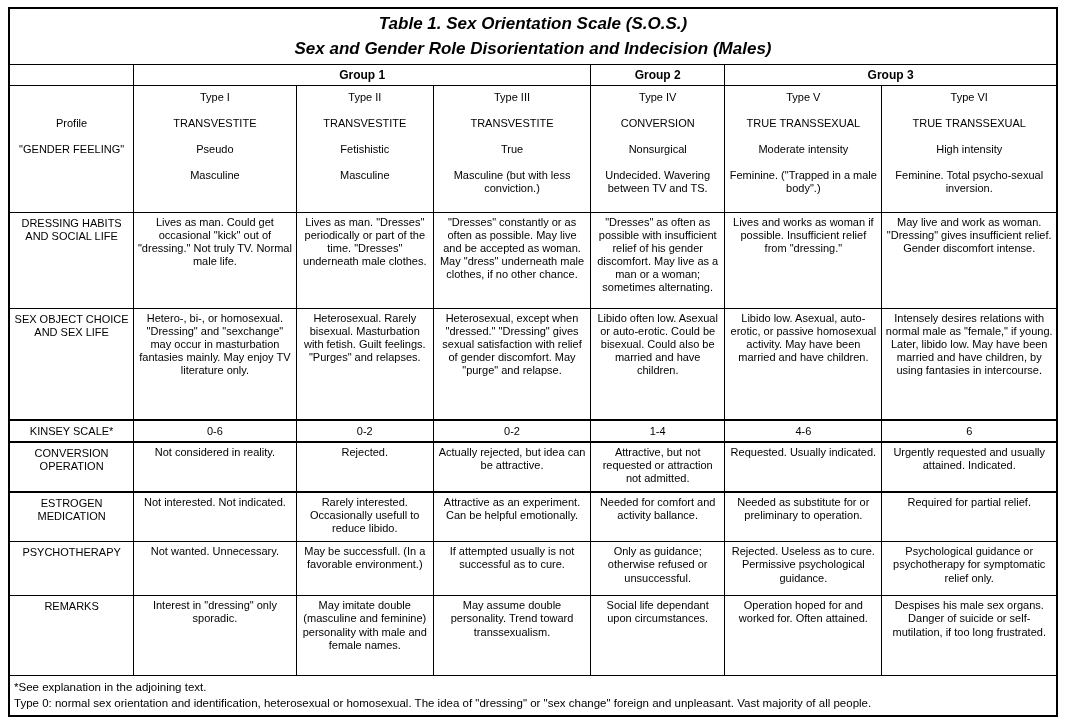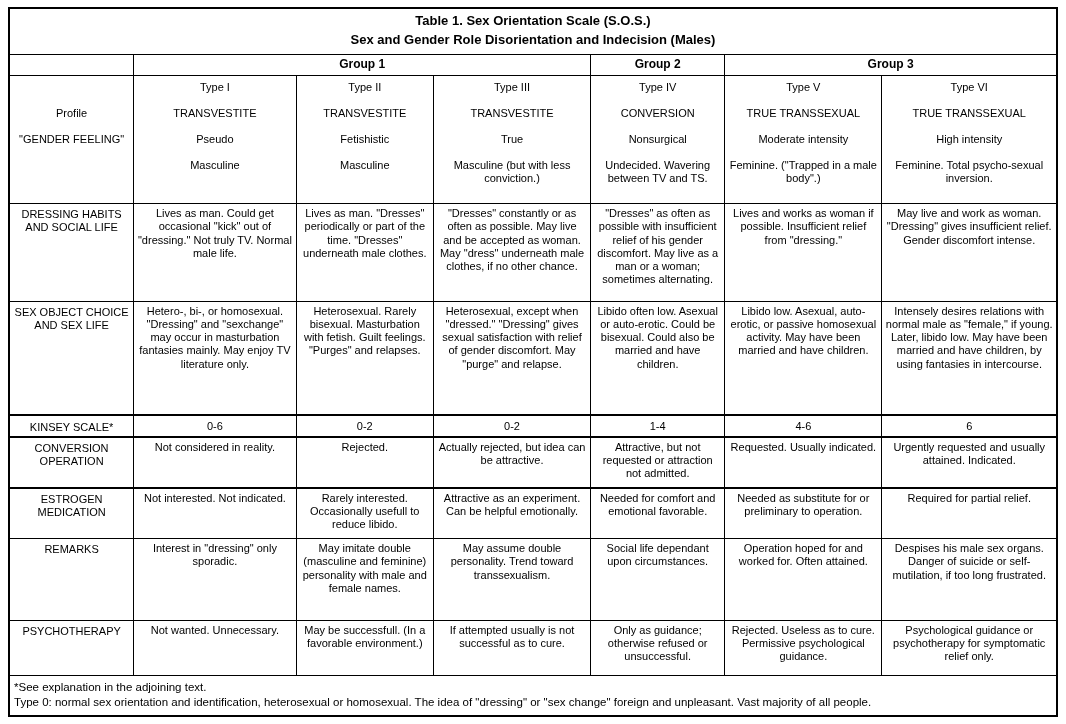--- a/index.html
+++ b/index.html
@@ -22,22 +22,23 @@
     text-align: center;
     padding: 2px 3px;
     font-size: 11px;
     line-height: 1.2;
   }
   .title-cell {
     vertical-align: middle;
     padding: 3px 4px;
   }
   .title-line {
-    font-size: 13px;
+    font-size: 17px;
     font-weight: bold;
+    font-style: italic;
     line-height: 1.45;
   }
   .group-cell {
     font-weight: bold;
     font-size: 12px;
     vertical-align: middle;
     padding: 2px;
     margin-top: 8px;
   }
   .corner { border-right: 1px solid #000; }
@@ -167,45 +168,45 @@
       <td class="data-cell">Attractive, but not requested or attraction not admitted.</td>
       <td class="data-cell">Requested. Usually indicated.</td>
       <td class="data-cell">Urgently requested and usually attained. Indicated.</td>
     </tr>
 
     <tr class="thick-top" style="height:50px;">
       <td class="label-cell">ESTROGEN MEDICATION</td>
       <td class="data-cell">Not interested. Not indicated.</td>
       <td class="data-cell">Rarely interested. Occasionally usefull to reduce libido.</td>
       <td class="data-cell">Attractive as an experiment. Can be helpful emotionally.</td>
-      <td class="data-cell">Needed for comfort and emotional favorable.</td>
+      <td class="data-cell">Needed for comfort and activity ballance.</td>
       <td class="data-cell">Needed as substitute for or preliminary to operation.</td>
       <td class="data-cell">Required for partial relief.</td>
+    </tr>
+
+    <tr style="height:54px;">
+      <td class="label-cell">PSYCHOTHERAPY</td>
+      <td class="data-cell">Not wanted. Unnecessary.</td>
+      <td class="data-cell">May be successfull. (In a favorable environment.)</td>
+      <td class="data-cell">If attempted usually is not successful as to cure.</td>
+      <td class="data-cell">Only as guidance; otherwise refused or unsuccessful.</td>
+      <td class="data-cell">Rejected. Useless as to cure. Permissive psychological guidance.</td>
+      <td class="data-cell">Psychological guidance or psychotherapy for symptomatic relief only.</td>
     </tr>
 
     <tr style="height:80px;">
       <td class="label-cell">REMARKS</td>
       <td class="data-cell">Interest in "dressing" only sporadic.</td>
       <td class="data-cell">May imitate double (masculine and feminine) personality with male and female names.</td>
       <td class="data-cell">May assume double personality. Trend toward transsexualism.</td>
       <td class="data-cell">Social life dependant upon circumstances.</td>
       <td class="data-cell">Operation hoped for and worked for. Often attained.</td>
       <td class="data-cell">Despises his male sex organs. Danger of suicide or self-mutilation, if too long frustrated.</td>
     </tr>
 
-    <tr style="height:54px;">
-      <td class="label-cell">PSYCHOTHERAPY</td>
-      <td class="data-cell">Not wanted. Unnecessary.</td>
-      <td class="data-cell">May be successfull. (In a favorable environment.)</td>
-      <td class="data-cell">If attempted usually is not successful as to cure.</td>
-      <td class="data-cell">Only as guidance; otherwise refused or unsuccessful.</td>
-      <td class="data-cell">Rejected. Useless as to cure. Permissive psychological guidance.</td>
-      <td class="data-cell">Psychological guidance or psychotherapy for symptomatic relief only.</td>
-    </tr>
-
     <tr style="height:40px;">
       <td colspan="7" class="footnote-cell">
         <div>*See explanation in the adjoining text.</div>
         <div>Type 0: normal sex orientation and identification, heterosexual or homosexual. The idea of "dressing" or "sex change" foreign and unpleasant. Vast majority of all people.</div>
       </td>
     </tr>
   </tbody>
     </table>
 </div>
 

